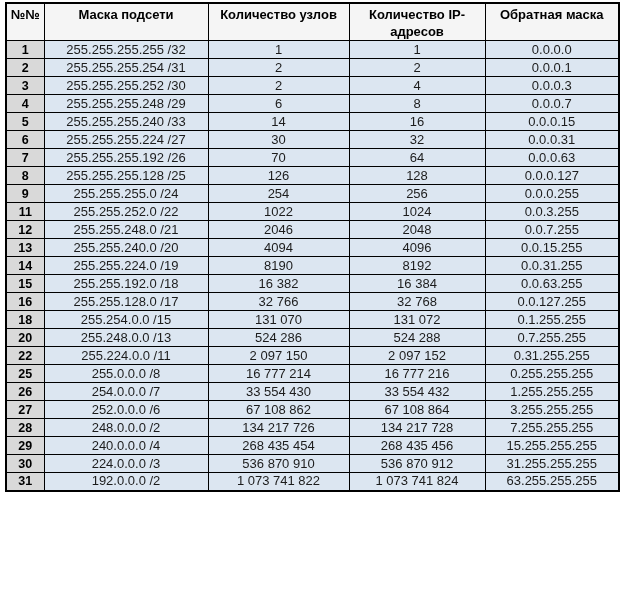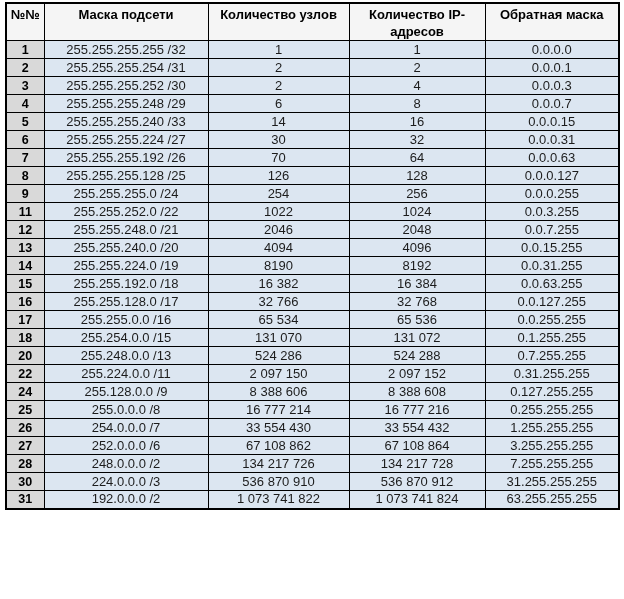--- a/index.html
+++ b/index.html
@@ -205,27 +205,20 @@
   </tr>
 
   <tr>
     <td class="num">16</td>
     <td>255.255.128.0 /17</td>
     <td>32 766</td>
     <td>32 768</td>
     <td>0.0.127.255</td>
   </tr>
 
-  <tr>
-    <td class="num">17</td>
-    <td>255.255.0.0 /16</td>
-    <td>65 534</td>
-    <td>65 536</td>
-    <td>0.0.255.255</td>
-  </tr>
 
   <tr>
     <td class="num">18</td>
     <td>255.254.0.0 /15</td>
     <td>131 070</td>
     <td>131 072</td>
     <td>0.1.255.255</td>
   </tr>
 
 
@@ -240,27 +233,20 @@
 
   <tr>
     <td class="num">22</td>
     <td>255.224.0.0 /11</td>
     <td>2 097 150</td>
     <td>2 097 152</td>
     <td>0.31.255.255</td>
   </tr>
 
 
-  <tr>
-    <td class="num">24</td>
-    <td>255.128.0.0 /9</td>
-    <td>8 388 606</td>
-    <td>8 388 608</td>
-    <td>0.127.255.255</td>
-  </tr>
 
   <tr>
     <td class="num">25</td>
     <td>255.0.0.0 /8</td>
     <td>16 777 214</td>
     <td>16 777 216</td>
     <td>0.255.255.255</td>
   </tr>
 
   <tr>
@@ -280,20 +266,27 @@
   </tr>
 
   <tr>
     <td class="num">28</td>
     <td>248.0.0.0 /2</td>
     <td>134 217 726</td>
     <td>134 217 728</td>
     <td>7.255.255.255</td>
   </tr>
 
+  <tr>
+    <td class="num">29</td>
+    <td>240.0.0.0 /4</td>
+    <td>268 435 454</td>
+    <td>268 435 456</td>
+    <td>15.255.255.255</td>
+  </tr>
 
   <tr>
     <td class="num">30</td>
     <td>224.0.0.0 /3</td>
     <td>536 870 910</td>
     <td>536 870 912</td>
     <td>31.255.255.255</td>
   </tr>
 
   <tr>

